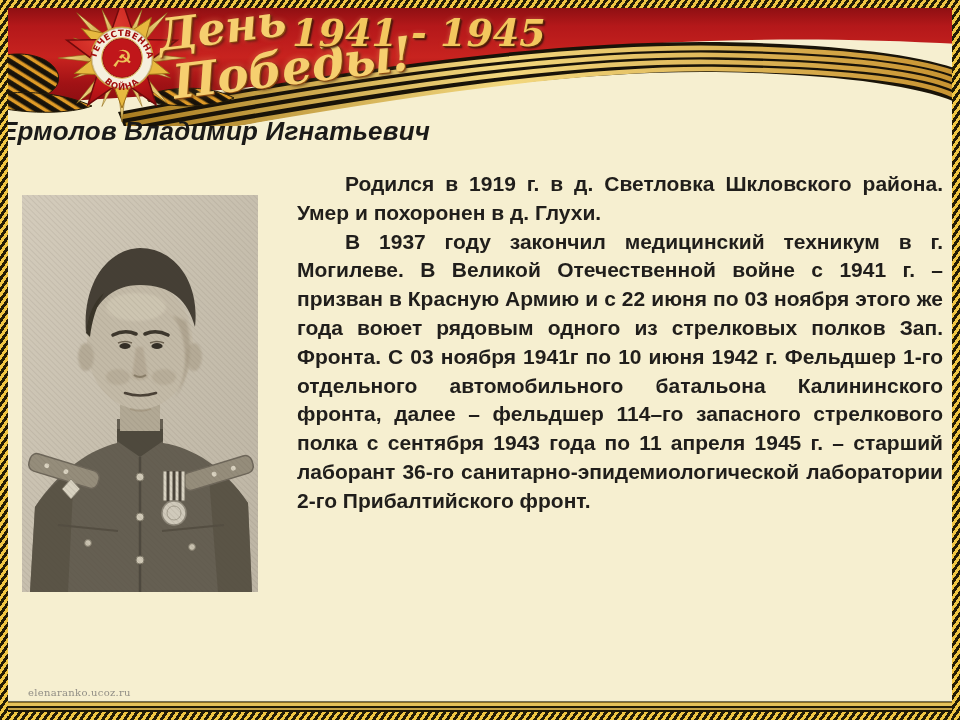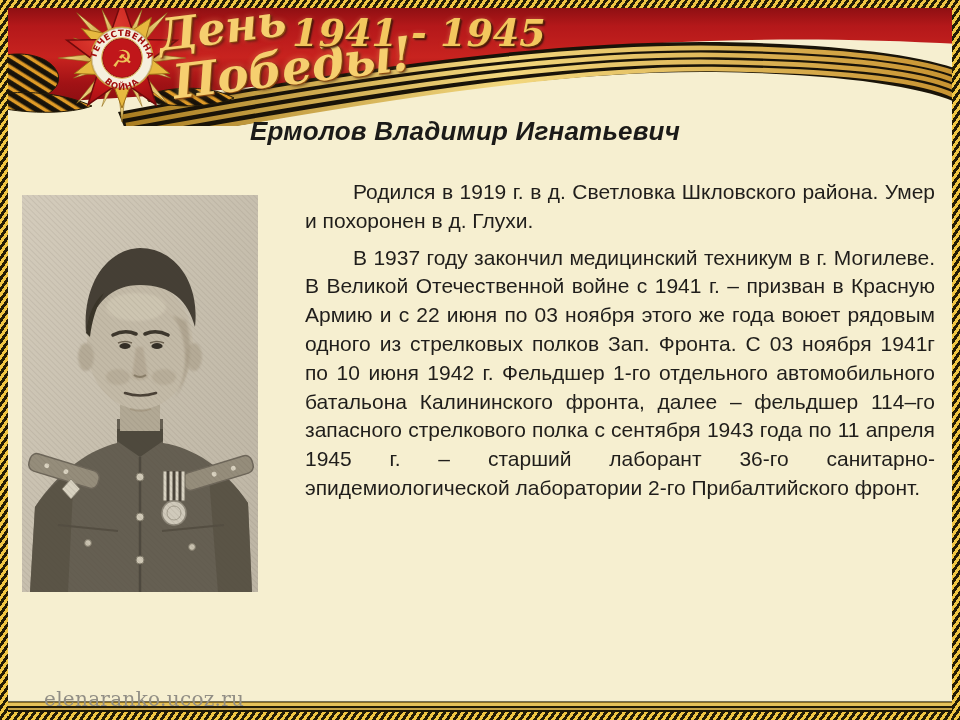--- a/index.html
+++ b/index.html
@@ -28,36 +28,36 @@
   .script-den{left:158px;top:2px;font-size:44px;transform:rotate(-7deg);}
   .script-pobedy{left:172px;top:40px;font-size:47px;transform:rotate(-7deg);}
   .years{
     position:absolute;left:292px;top:10px;z-index:12;
     font-family:"DejaVu Serif","Liberation Serif",serif;font-weight:bold;font-style:italic;
     font-size:38px;color:#f3c75e;white-space:nowrap;
     text-shadow:1px 1px 0 #5d2b08,2px 2px 2px rgba(30,5,5,.8),0 0 5px rgba(255,230,150,.3);
   }
   
   .page-title{
-    position:absolute;left:0;right:30px;top:99px;z-index:20;text-align:center;
+    position:absolute;left:0;right:30px;top:99px;z-index:20;text-align:left;
     font-size:26px;font-weight:bold;font-style:italic;color:#1b1a18;letter-spacing:.2px;
   }
   
   .photo{position:absolute;left:22px;top:195px;width:236px;height:397px;z-index:5;}
   
   .bio{
     position:absolute;left:297px;top:170px;width:646px;z-index:5;
     font-size:21px;line-height:28.8px;color:#201e1b;text-align:justify;
   }
-  .bio p{margin:8px;text-indent:48px;}
+  .bio p{margin:0;text-indent:48px;font-weight:bold;}
   
   .watermark{
     position:absolute;left:28px;top:687px;z-index:41;
     font-family:"DejaVu Serif","Liberation Serif",serif;
-    font-size:20px;color:#918e85;letter-spacing:.3px;margin-left:16px;
+    font-size:10px;color:#918e85;letter-spacing:.3px;
   }
 </style>
 </head>
 <body>
 
 <div class="slide">
 
   <div class="header">
     <svg width="960" height="126" viewBox="0 0 960 126">
       <defs>

